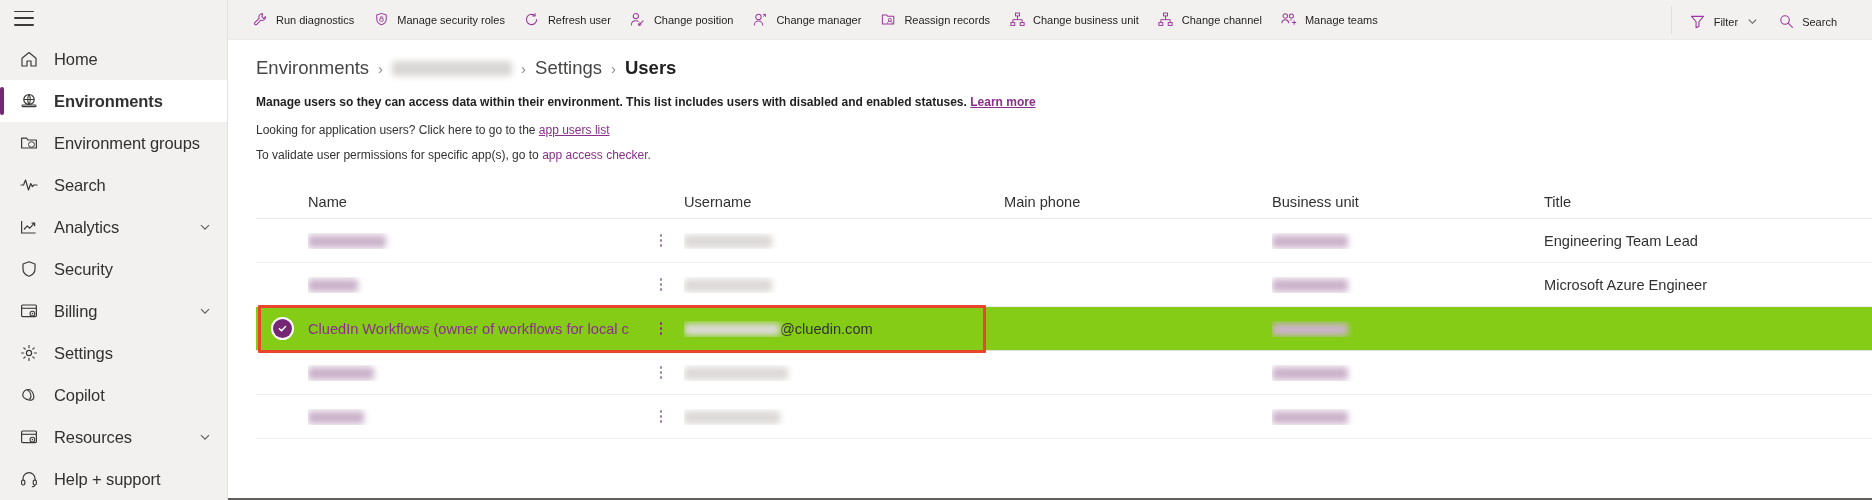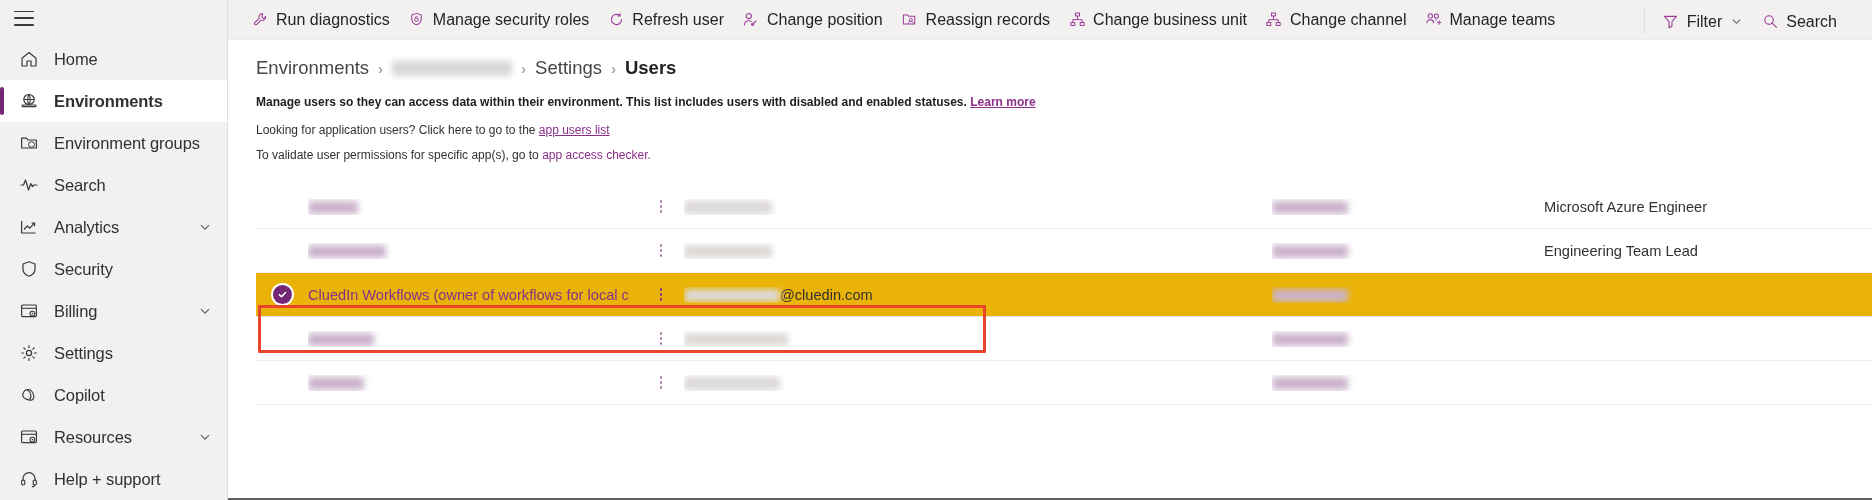--- a/index.html
+++ b/index.html
@@ -51,21 +51,21 @@
     height: 40px; min-height: 40px; background: #f2f1ef;
     display: flex; align-items: center;
     border-bottom: 1px solid #edebe9;
     padding-left: 14px;
   }
   .cmd-left { display: flex; align-items: center; flex: 1; overflow: hidden; }
   .cmd-right { display: flex; align-items: flex-start; border-left: 1px solid #dfdedb; height: 28px; padding-left: 8px; margin-right: 26px; }
   .cmd-btn {
     display: flex; align-items: center; gap: 7px;
     height: 32px; padding: 0 9px; cursor: pointer;
-    color: #252423; font-size: 16px; white-space: nowrap;
+    color: #252423; font-size: 11px; white-space: nowrap;
   }
   .cmd-btn .gi { width: 18px; height: 18px; display: inline-flex; align-items: center; justify-content: center; flex: 0 0 18px; }
   .cmd-btn .gi svg { display: block; }
   .cmd-btn .mini-chev { width: 13px; height: 13px; display: inline-flex; align-items: center; justify-content: center; margin-left: 1px; }
 
   
   .content { flex: 1; padding: 0 0 0 28px; overflow: hidden; }
 
   .breadcrumb { display: flex; align-items: center; height: 46px; padding-top: 10px; }
   .bc-item { font-size: 18.5px; color: #484644; cursor: pointer; white-space: nowrap; }
@@ -90,21 +90,21 @@
   .col-kebab { width: 46px; min-width: 46px; display: flex; align-items: center; justify-content: center; }
   .col-user { width: 320px; min-width: 320px; }
   .col-phone { width: 268px; min-width: 268px; }
   .col-bu { width: 272px; min-width: 272px; }
   .col-title { flex: 1; min-width: 200px; }
 
   .head-row { height: 34px; border-bottom: 1px solid #edebe9; }
   .head-cell { font-size: 14.6px; color: #323130; font-weight: 400; white-space: nowrap; }
 
   .body-row { height: 44px; border-bottom: 1px solid #f0eeec; cursor: pointer; position: relative; }
-  .body-row.selected { background: #eab308; border-bottom-color: #e2e0de; }
+  .body-row.selected { background: #84cc16; border-bottom-color: #e2e0de; }
   .cell { font-size: 14.6px; color: #323130; white-space: nowrap; overflow: hidden; }
   .cell.namecell { color: #8a2f8a; }
   .redact {
     display: inline-block; border-radius: 2px;
     filter: blur(3.4px); color: transparent; background: #dcd9d7; height: 13px;
     vertical-align: middle;
   }
   .redact.purple { background: #cbb3cb; }
   .kebab { display: flex; flex-direction: column; gap: 2.5px; align-items: center; cursor: pointer; }
   .kebab i { width: 2.8px; height: 2.8px; border-radius: 50%; background: #8a2f8a; display: block; }
@@ -299,20 +299,30 @@
                 <path d="M2.8 16.4c0-3 2.3-5 5.2-5 1 0 2 .25 2.8.7" fill="none" stroke="#9b3a9b" stroke-width="1.2" stroke-linecap="round"></path>
                 <path d="M11.6 16.6l5-5" stroke="#9b3a9b" stroke-width="1.2" stroke-linecap="round"></path>
                 <circle cx="12.6" cy="15.6" r="1.5" fill="none" stroke="#9b3a9b" stroke-width="1.1"></circle>
               </svg>
             </span>
             <span>Change position</span>
           </div>
           <div class="cmd-btn">
             <span class="gi">
               <svg width="17" height="17" viewBox="0 0 20 20">
+                <circle cx="7.6" cy="7" r="3.2" fill="none" stroke="#9b3a9b" stroke-width="1.2"></circle>
+                <path d="M2.6 17c0-3 2.2-5.2 5-5.2s5 2.2 5 5.2" fill="none" stroke="#9b3a9b" stroke-width="1.2"></path>
+                <path d="M13.4 6.4l2.4-2.4M15.8 4h-2.4M15.8 4v2.4" fill="none" stroke="#9b3a9b" stroke-width="1.1" stroke-linecap="round"></path>
+              </svg>
+            </span>
+            <span>Change manager</span>
+          </div>
+          <div class="cmd-btn">
+            <span class="gi">
+              <svg width="17" height="17" viewBox="0 0 20 20">
                 <path d="M2.8 4.6h5l1.2 1.6h7.2v9.2H2.8z" fill="none" stroke="#9b3a9b" stroke-width="1.2" stroke-linejoin="round"></path>
                 <circle cx="11.6" cy="10.4" r="1.8" fill="none" stroke="#9b3a9b" stroke-width="1"></circle>
                 <path d="M8.6 14.8c0-1.7 1.4-2.8 3-2.8s3 1.1 3 2.8" fill="none" stroke="#9b3a9b" stroke-width="1"></path>
               </svg>
             </span>
             <span>Reassign records</span>
           </div>
           <div class="cmd-btn">
             <span class="gi">
               <svg width="17" height="17" viewBox="0 0 20 20">
@@ -395,50 +405,59 @@
           <span>Looking for application users? Click here to go to the</span>
           <span class="link">app users list</span>
         </div>
         <div class="info-line">
           <span>To validate user permissions for specific app(s), go to</span>
           <span class="link plain">app access checker.</span>
         </div>
       </div>
 
       <div class="table-wrap">
+        <div class="grid-row head-row">
+          <div class="col-check"></div>
+          <div class="col-name head-cell">Name</div>
+          <div class="col-kebab"></div>
+          <div class="col-user head-cell">Username</div>
+          <div class="col-phone head-cell">Main phone</div>
+          <div class="col-bu head-cell">Business unit</div>
+          <div class="col-title head-cell">Title</div>
+        </div>
         <div id="table-body">
+            <div class="grid-row body-row">
+              <div class="col-check"></div>
+              <div class="col-name cell namecell"><span class="redact purple" style="width:78px"></span></div>
+              <div class="col-kebab">
+                <span class="kebab dim">
+                  <i></i>
+                  <i></i>
+                  <i></i>
+                </span>
+              </div>
+              <div class="col-user cell"><span class="redact" style="width:88px"></span></div>
+              <div class="col-phone cell"></div>
+              <div class="col-bu cell"><span class="redact purple" style="width:76px"></span></div>
+              <div class="col-title cell">Engineering Team Lead</div>
+            </div>
             <div class="grid-row body-row">
               <div class="col-check"></div>
               <div class="col-name cell namecell"><span class="redact purple" style="width:50px"></span></div>
               <div class="col-kebab">
                 <span class="kebab dim">
                   <i></i>
                   <i></i>
                   <i></i>
                 </span>
               </div>
               <div class="col-user cell"><span class="redact" style="width:88px"></span></div>
               <div class="col-phone cell"></div>
               <div class="col-bu cell"><span class="redact purple" style="width:76px"></span></div>
               <div class="col-title cell">Microsoft Azure Engineer</div>
-            </div>
-            <div class="grid-row body-row">
-              <div class="col-check"></div>
-              <div class="col-name cell namecell"><span class="redact purple" style="width:78px"></span></div>
-              <div class="col-kebab">
-                <span class="kebab dim">
-                  <i></i>
-                  <i></i>
-                  <i></i>
-                </span>
-              </div>
-              <div class="col-user cell"><span class="redact" style="width:88px"></span></div>
-              <div class="col-phone cell"></div>
-              <div class="col-bu cell"><span class="redact purple" style="width:76px"></span></div>
-              <div class="col-title cell">Engineering Team Lead</div>
             </div>
             <div class="grid-row body-row selected">
               <div class="col-check">
                 <span class="check-circle">
                   <svg width="11" height="11" viewBox="0 0 12 12">
                     <path d="M2.6 6.2l2.3 2.3 4.4-4.7" fill="none" stroke="#ffffff" stroke-width="1.7" stroke-linecap="round" stroke-linejoin="round"></path>
                   </svg>
                 </span>
               </div>
               <div class="col-name cell namecell"><span>CluedIn Workflows (owner of workflows for local c</span></div>

